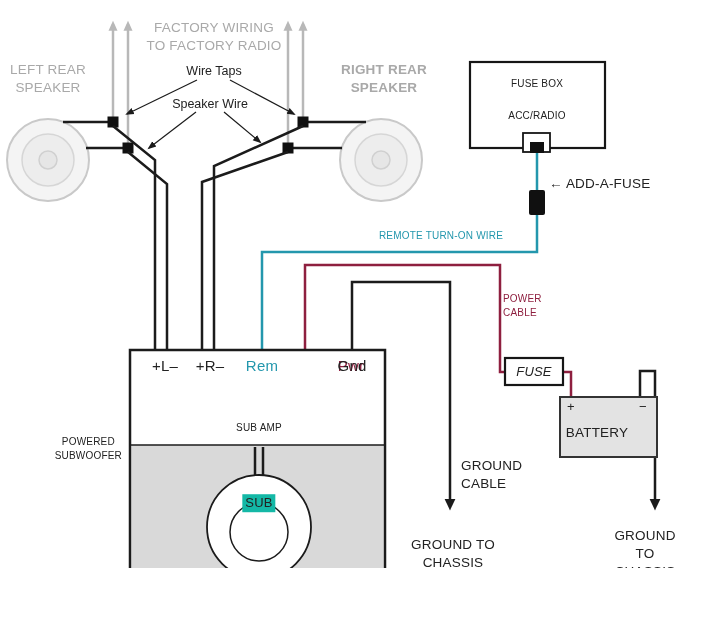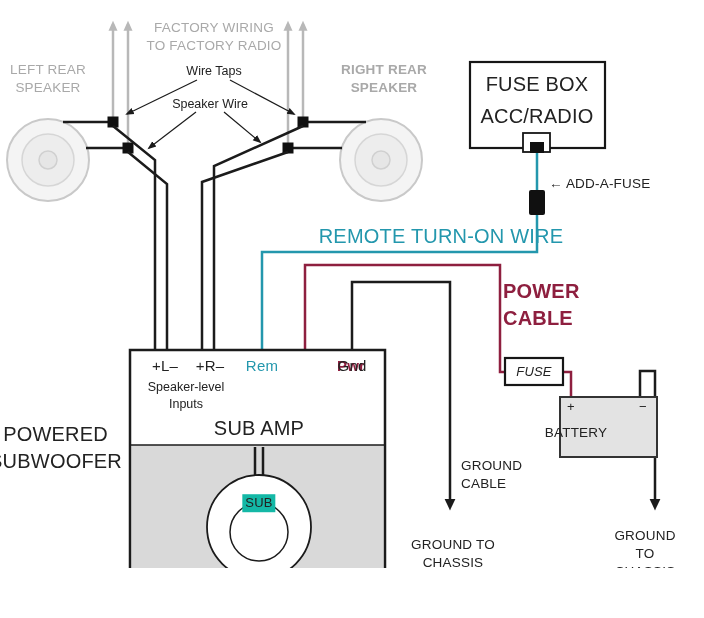--- a/index.html
+++ b/index.html
@@ -26,23 +26,23 @@
   .divider   { stroke:#1b1b1b; stroke-width:1.5; }
 
   
   .lbl {
     position:absolute; transform:translate(-50%,-50%);
     text-align:center; white-space:pre-line; line-height:1.35;
     font-size:13.5px; letter-spacing:.2px; color:#222;
   }
   .lbl.gray   { color:var(--muted-text,#a9a9a9); }
   .lbl.teal   { color:var(--remote-wire,#2397ad); }
-  .lbl.maroon { color:var(--power-wire,#8e1f3f);font-weight:bold; }
+  .lbl.maroon { color:var(--power-wire,#8e1f3f); }
   .lbl.small  { font-size:12.5px; letter-spacing:0; }
-  .lbl.med    { font-size:20px; }
+  .lbl.med    { font-size:10px; }
   .lbl.term   { font-size:15px; letter-spacing:.2px; }
   .lbl.left-align  { transform:translate(0,-50%); text-align:left; }
   .lbl.right-align { transform:translate(-100%,-50%); text-align:center; }
   .lbl.whitebg { background:#14b8a6; padding:0 3px; }
 </style>
 </head>
 <body>
 
 <div class="stage">
 
@@ -136,34 +136,32 @@
   <div class="lbl med" style="left:537px; top:116px;">ACC/RADIO</div>
   <div class="lbl left-align" style="left:549px; top:184px;">← ADD-A-FUSE</div>
 
   <div class="lbl teal med" style="left:441px; top:236px;">REMOTE TURN-ON WIRE</div>
   <div class="lbl maroon med left-align" style="left:503px; top:305px;">POWER
 CABLE</div>
   <div class="lbl left-align" style="left:461px; top:475px;">GROUND
 CABLE</div>
 
   <div class="lbl" style="left:534px; top:372px; font-size:13px;font-style:italic;">FUSE</div>
-  <div class="lbl" style="left:576px; top:433px;">BATTERY</div>
+  <div class="lbl" style="left:597px; top:433px;">BATTERY</div>
   <div class="lbl" style="left:571px; top:407px; font-size:13px;">+</div>
   <div class="lbl" style="left:643px; top:407px; font-size:13px;">−</div>
 
   <div class="lbl" style="left:453px; top:554px;">GROUND TO
 CHASSIS</div>
   <div class="lbl" style="left:645px; top:554px;">GROUND TO
 CHASSIS</div>
 
   <div class="lbl med right-align" style="left:122px; top:448px;">POWERED
 SUBWOOFER</div>
   <div class="lbl med" style="left:259px; top:428px;">SUB AMP</div>
-  <div class="lbl small" style="left:186px; top:396px;">Speaker-level
-Inputs</div>
   <div class="lbl whitebg" style="left:259px; top:503px; font-size:13px;">SUB</div>
 
   <div class="lbl term" style="left:165px; top:366px;">+L–</div>
   <div class="lbl term" style="left:210px; top:366px;">+R–</div>
   <div class="lbl term teal" style="left:262px; top:366px;">Rem</div>
   <div class="lbl term maroon" style="left:305px; top:366px;margin-left:46px;">Pwr</div>
   <div class="lbl term" style="left:352px; top:366px;">Gnd</div>
 
 </div>
 

